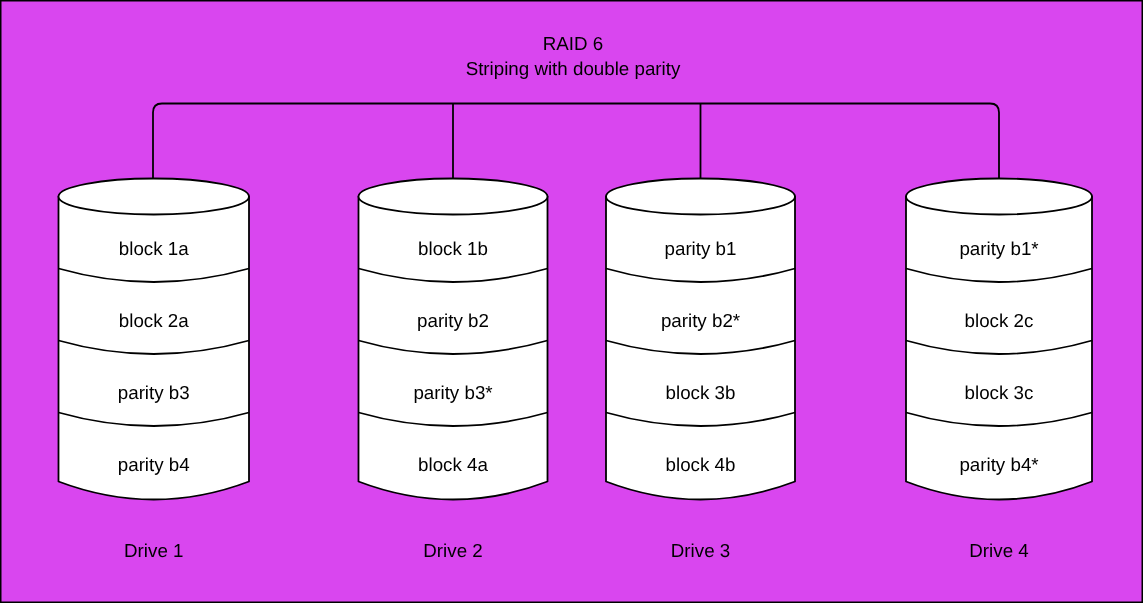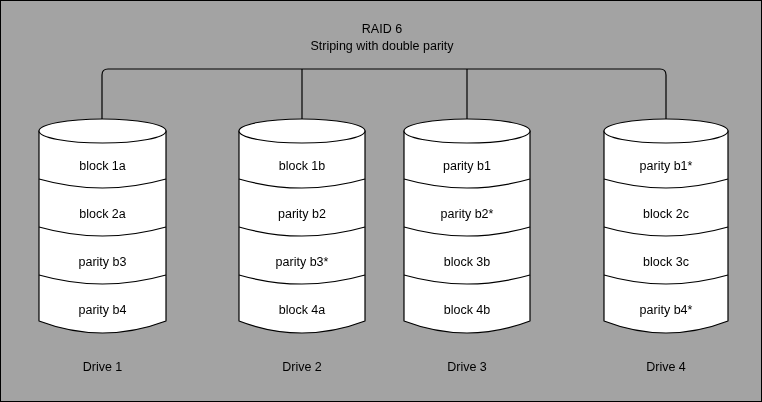--- a/index.html
+++ b/index.html
@@ -8,21 +8,21 @@
     padding: 0;
     background: #ffffff;
   }
   body {
     font-family: "Liberation Sans", sans-serif;
   }
   #canvas {
     position: relative;
     width: 762px;
     height: 402px;
-    background: #a3a3a3;
+    background: #d946ef;
     box-sizing: border-box;
     border: 1px solid #000000;
     overflow: hidden;
   }
   #diagram-svg {
     position: absolute;
     left: 0;
     top: 0;
     width: 762px;
     height: 402px;

